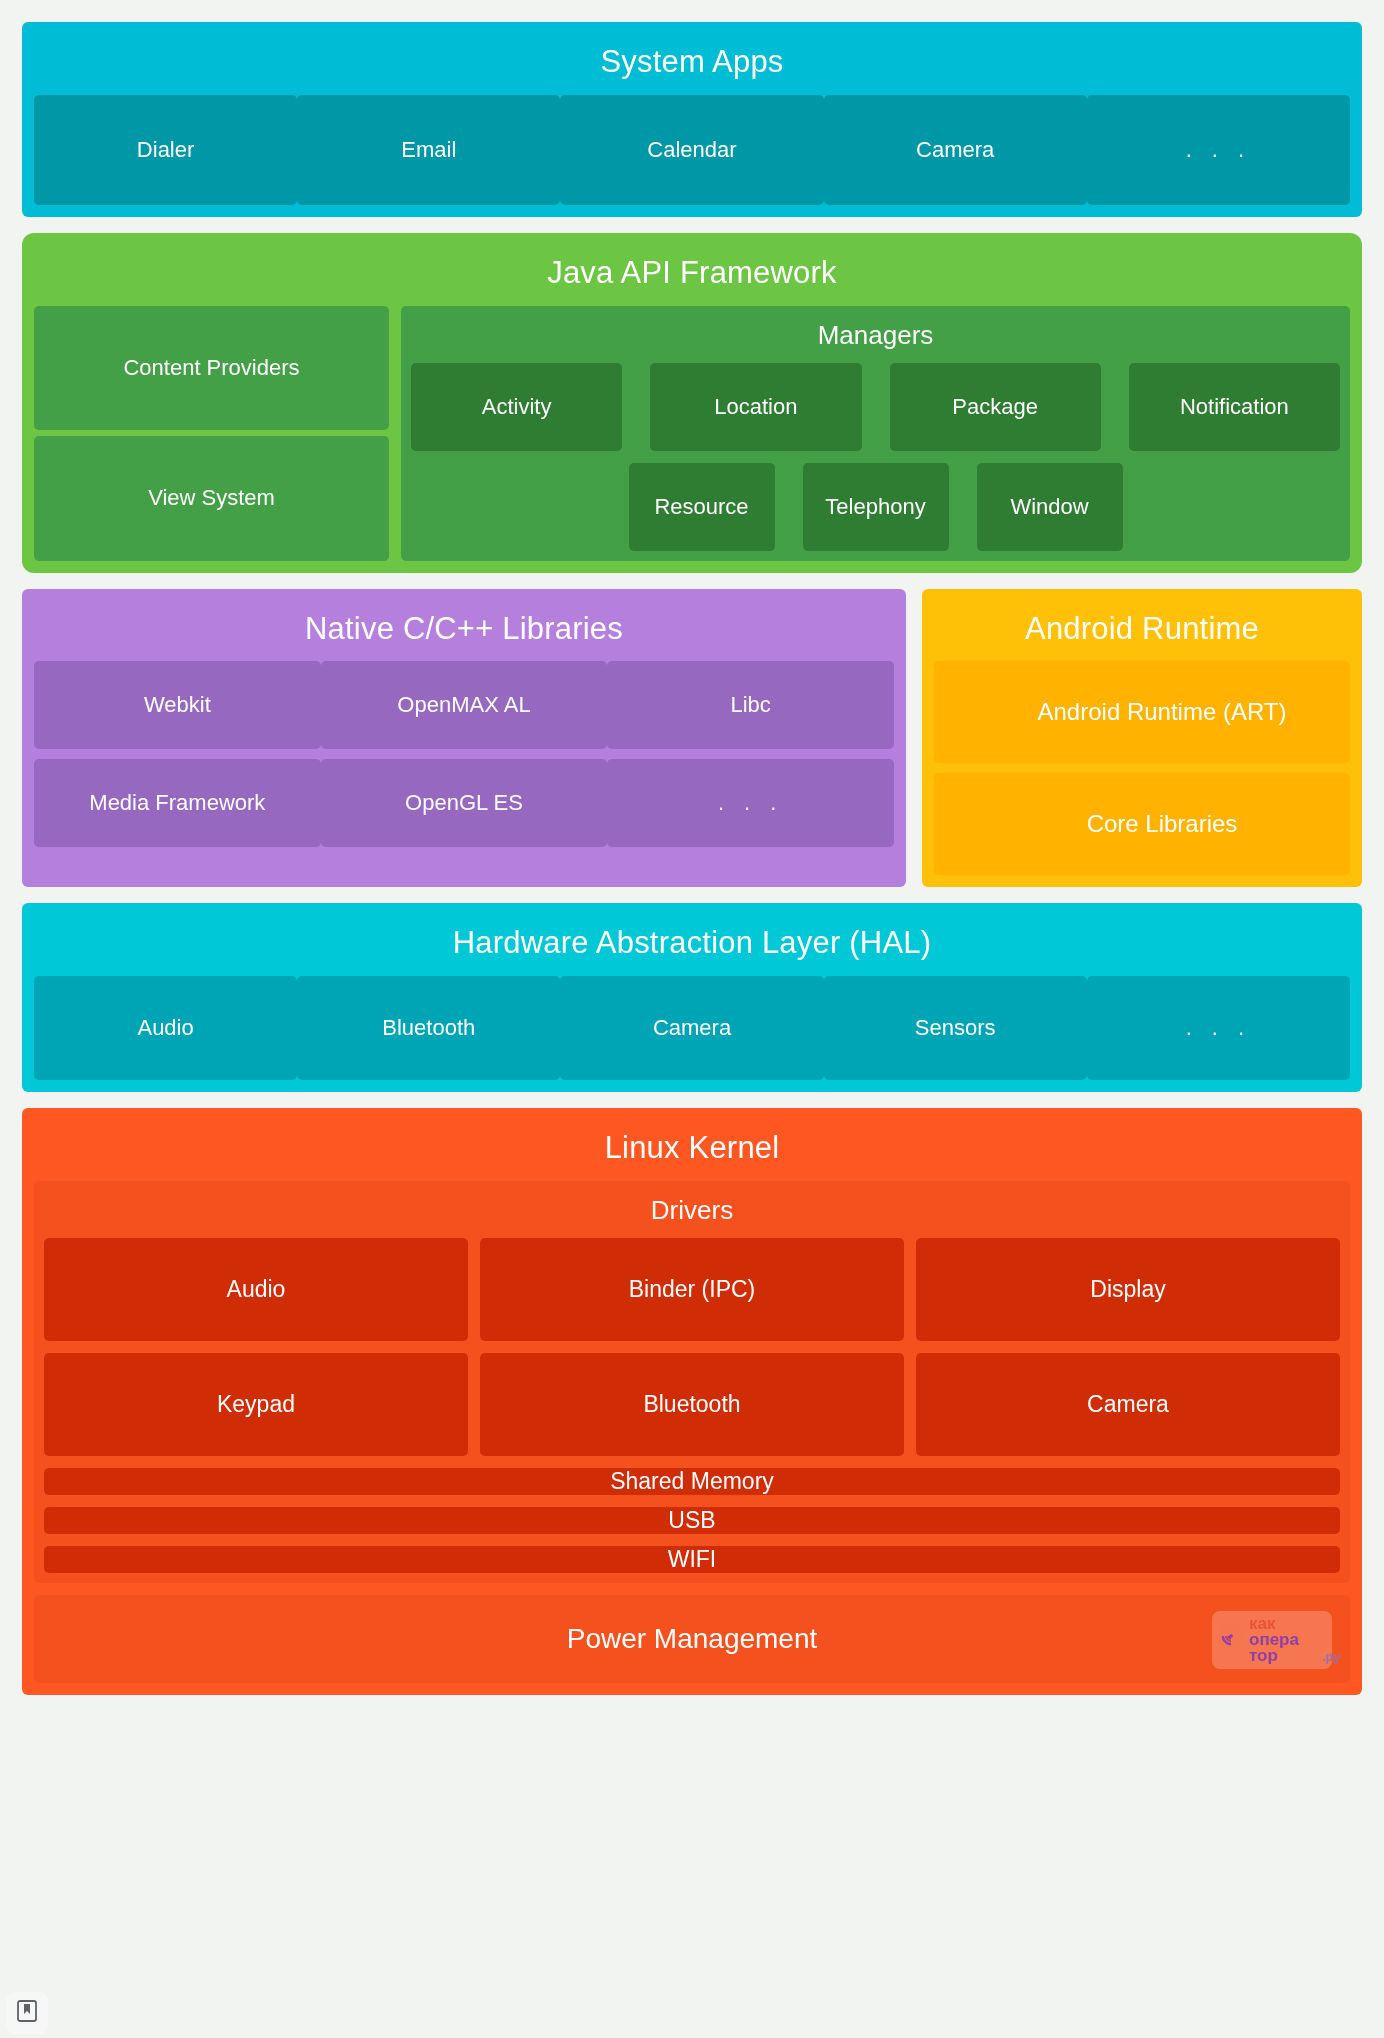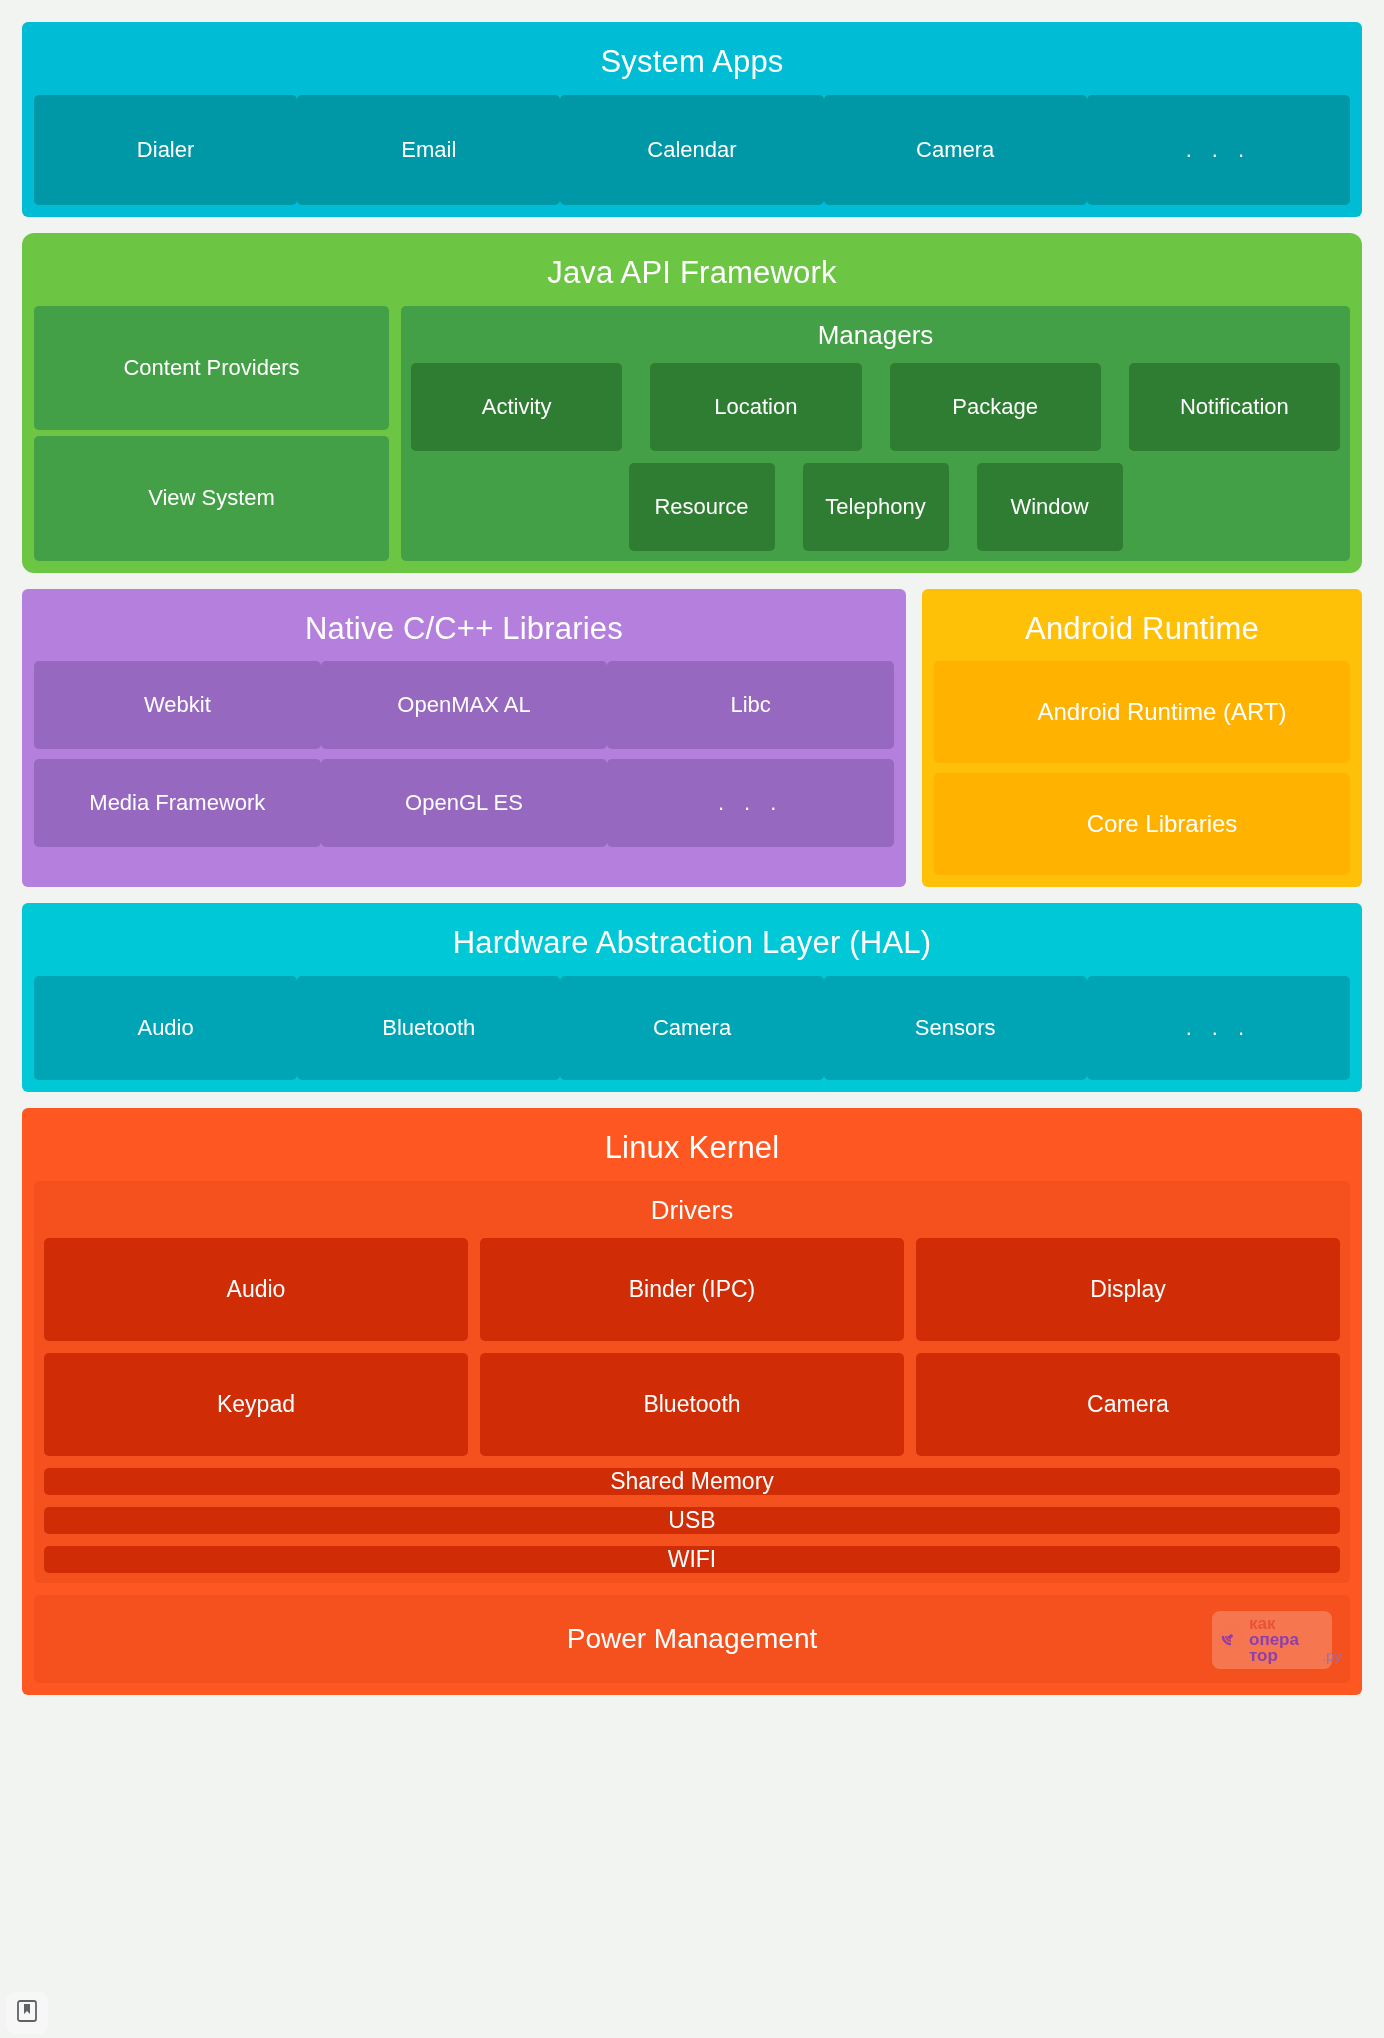--- a/index.html
+++ b/index.html
@@ -196,23 +196,23 @@
     display: flex;
     flex-direction: column;
     line-height: 0.92;
     font-size: 17px;
     color: #8e3fa8;
     font-weight: 700;
   }
   #watermark .wm-l1 { color: #e8543a; }
   #watermark .wm-l3 { position: relative; }
   #watermark .wm-ru {
-    font-size: 15px;
+    font-size: 13px;
     color: #9a6fb0;
-    font-weight: 400;
+    font-weight: 700;
     padding-left: 44px;
   }
 
   
   #bookmark-badge {
     position: absolute;
     left: 6px;
     bottom: 4px;
     width: 42px;
     height: 42px;

